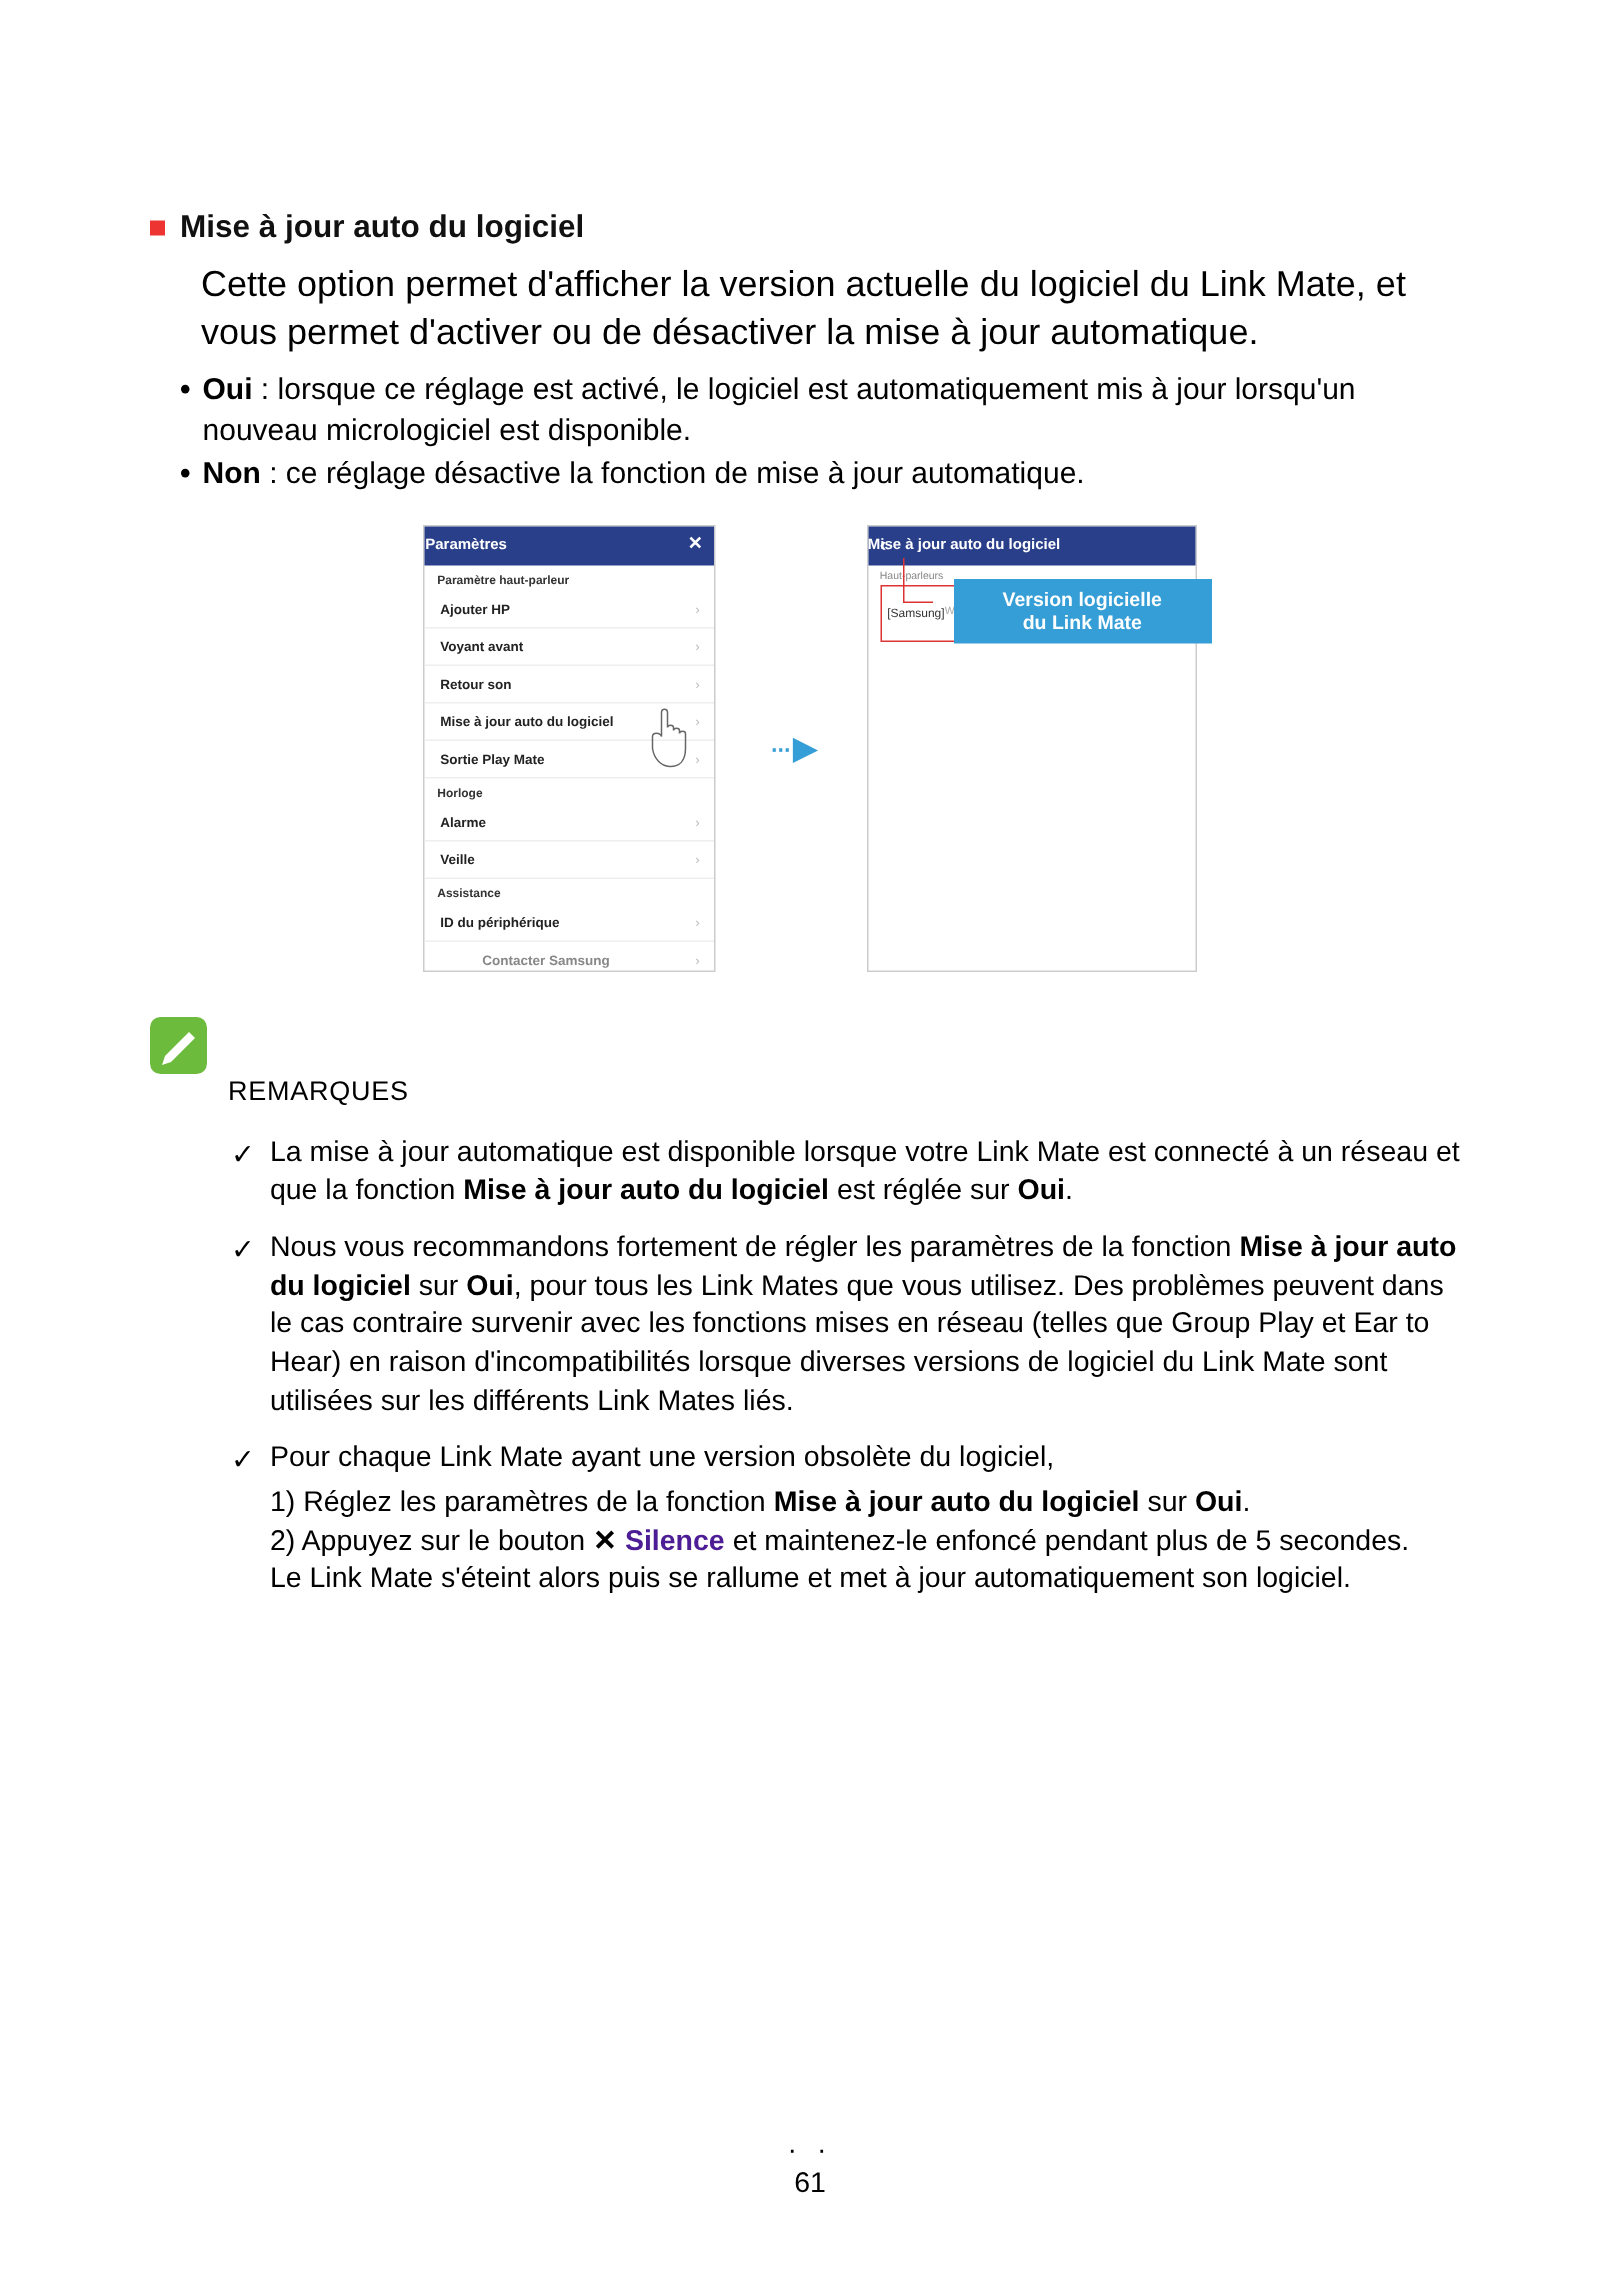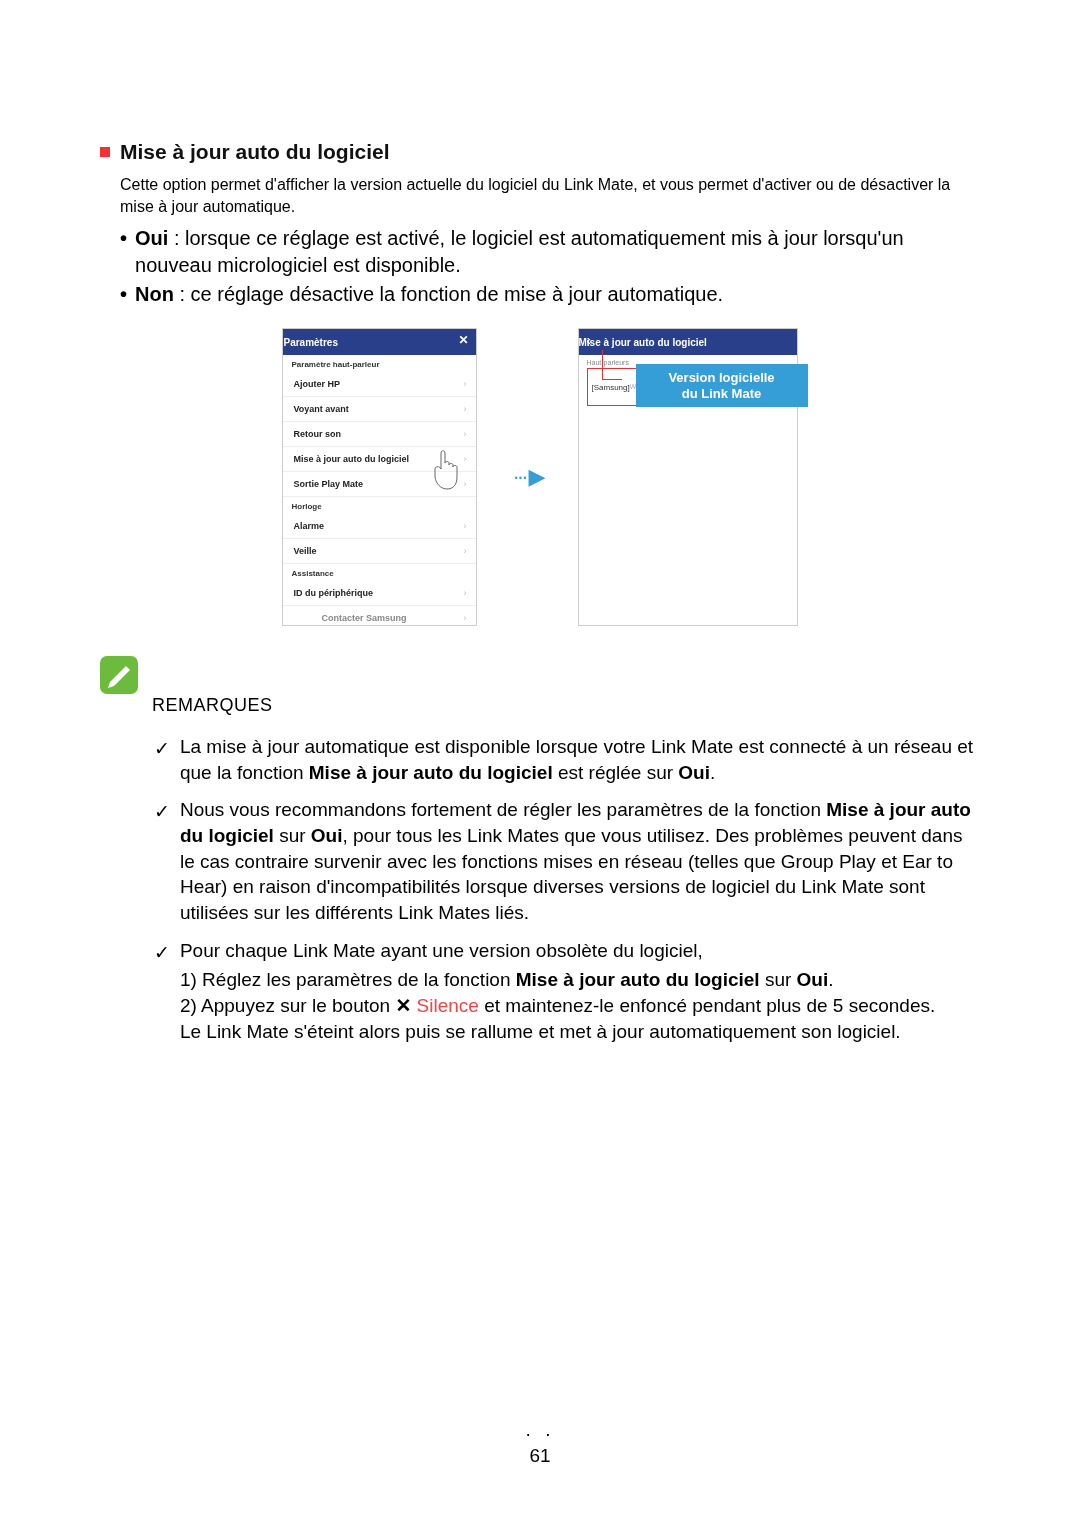--- a/index.html
+++ b/index.html
@@ -21,23 +21,23 @@
     align-items: center;
   }
   .red-bullet {
     display: inline-block;
     width: 10px;
     height: 10px;
     background: #e33;
     margin-right: 10px;
   }
   .intro {
-    font-size: 16px;
+    font-size: 24px;
     line-height: 1.35;
-    margin-left: 20px;
+    margin-left: 34px;
     margin-bottom: 8px;
   }
   .bullet-list {
     margin-left: 20px;
     margin-bottom: 20px;
   }
   .bullet-item {
     font-size: 20px;
     line-height: 1.35;
     display: flex;
@@ -214,21 +214,21 @@
     font-size: 19px;
     line-height: 1.35;
     display: flex;
     margin-bottom: 12px;
   }
   .check-mark {
     margin-right: 10px;
     margin-top: 2px;
   }
   .sub-lines { margin-top: 4px; }
-  .silence { color: #ef4444; font-weight: normal; }
+  .silence { color: #4c1d95; font-weight: bold; }
   .mute-icon { font-weight: bold; }
 
   .page-number {
     position: absolute;
     bottom: 60px;
     left: 0;
     right: 0;
     text-align: center;
     font-size: 19px;
   }

